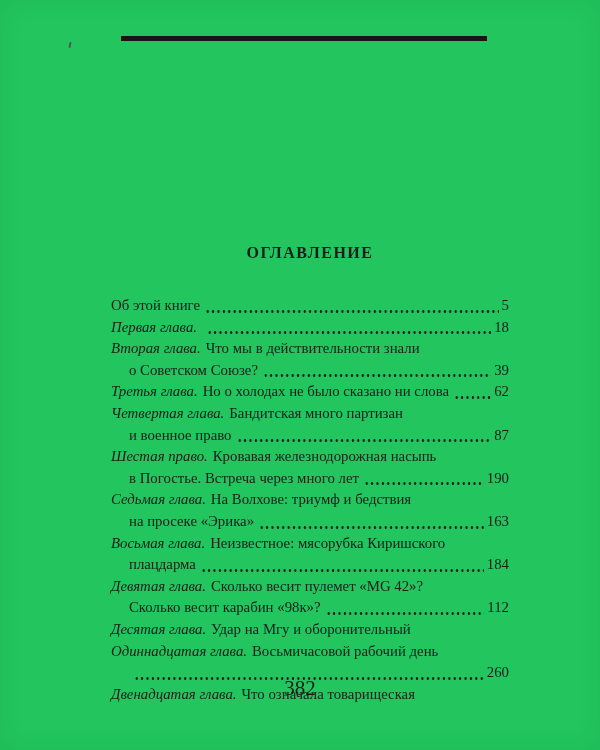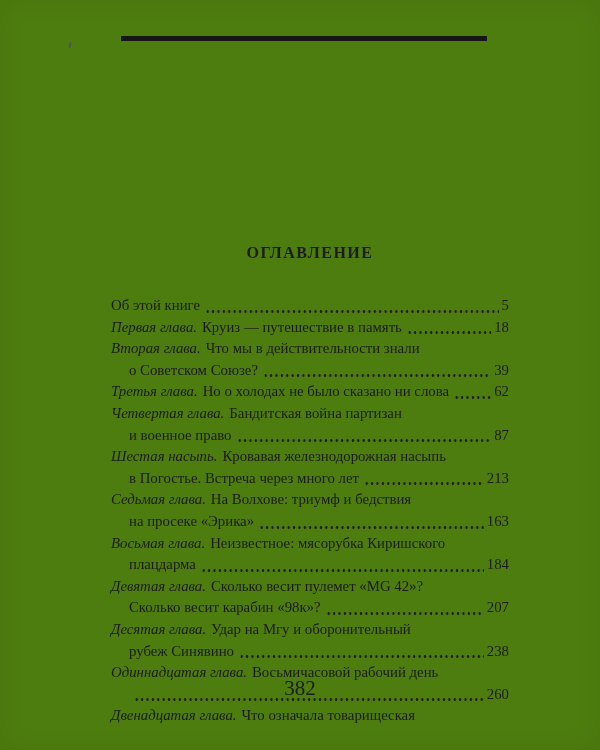--- a/index.html
+++ b/index.html
@@ -8,21 +8,21 @@
     height: 750px;
     position: relative;
     background: #f7f7f6;
     font-family: "Liberation Serif", "DejaVu Serif", serif;
     color: var(--ink, #1c1c1c);
     overflow: hidden;
   }
   .page {
     position: absolute;
     inset: 0;
-    background: #4d7c0f;
+    background: #22c55e;
     box-shadow: inset 0 0 28px rgba(0,0,0,0.055);
   }
   .top-rule {
     position: absolute;
     left: 121px;
     top: 36px;
     width: 366px;
     height: 5px;
     background: var(--rule, #161616);
   }
@@ -94,21 +94,20 @@
         <div class="toc-entry">
           <div class="toc-line first">
             <span class="entry-text">Об этой книге</span>
             <span class="leader"></span>
             <span class="page-num">5</span>
           </div>
         </div>
         <div class="toc-entry">
           <div class="toc-line first">
             <span class="chapter-label">Первая глава.</span>
-            <span class="entry-text">Круиз — путешествие в память</span>
             <span class="leader"></span>
             <span class="page-num">18</span>
           </div>
         </div>
         <div class="toc-entry">
           <div class="toc-line first">
             <span class="chapter-label">Вторая глава.</span>
             <span class="entry-text">Что мы в действительности знали</span>
           </div>
           <div class="toc-line cont">
@@ -121,37 +120,37 @@
           <div class="toc-line first">
             <span class="chapter-label">Третья глава.</span>
             <span class="entry-text">Но о холодах не было сказано ни слова</span>
             <span class="leader"></span>
             <span class="page-num">62</span>
           </div>
         </div>
         <div class="toc-entry">
           <div class="toc-line first">
             <span class="chapter-label">Четвертая глава.</span>
-            <span class="entry-text">Бандитская война партизан</span>
+            <span class="entry-text">Бандитская много партизан</span>
           </div>
           <div class="toc-line cont">
             <span class="entry-text">и военное право</span>
             <span class="leader"></span>
             <span class="page-num">87</span>
           </div>
         </div>
         <div class="toc-entry">
           <div class="toc-line first">
-            <span class="chapter-label">Шестая насыпь.</span>
+            <span class="chapter-label">Шестая право.</span>
             <span class="entry-text">Кровавая железнодорожная насыпь</span>
           </div>
           <div class="toc-line cont">
             <span class="entry-text">в Погостье. Встреча через много лет</span>
             <span class="leader"></span>
-            <span class="page-num">213</span>
+            <span class="page-num">190</span>
           </div>
         </div>
         <div class="toc-entry">
           <div class="toc-line first">
             <span class="chapter-label">Седьмая глава.</span>
             <span class="entry-text">На Волхове: триумф и бедствия</span>
           </div>
           <div class="toc-line cont">
             <span class="entry-text">на просеке «Эрика»</span>
             <span class="leader"></span>
@@ -170,32 +169,27 @@
           </div>
         </div>
         <div class="toc-entry">
           <div class="toc-line first">
             <span class="chapter-label">Девятая глава.</span>
             <span class="entry-text">Сколько весит пулемет «MG 42»?</span>
           </div>
           <div class="toc-line cont">
             <span class="entry-text">Сколько весит карабин «98к»?</span>
             <span class="leader"></span>
-            <span class="page-num">207</span>
+            <span class="page-num">112</span>
           </div>
         </div>
         <div class="toc-entry">
           <div class="toc-line first">
             <span class="chapter-label">Десятая глава.</span>
             <span class="entry-text">Удар на Мгу и оборонительный</span>
-          </div>
-          <div class="toc-line cont">
-            <span class="entry-text">рубеж Синявино</span>
-            <span class="leader"></span>
-            <span class="page-num">238</span>
           </div>
         </div>
         <div class="toc-entry">
           <div class="toc-line first">
             <span class="chapter-label">Одиннадцатая глава.</span>
             <span class="entry-text">Восьмичасовой рабочий день</span>
           </div>
           <div class="toc-line cont">
             <span class="leader"></span>
             <span class="page-num">260</span>

